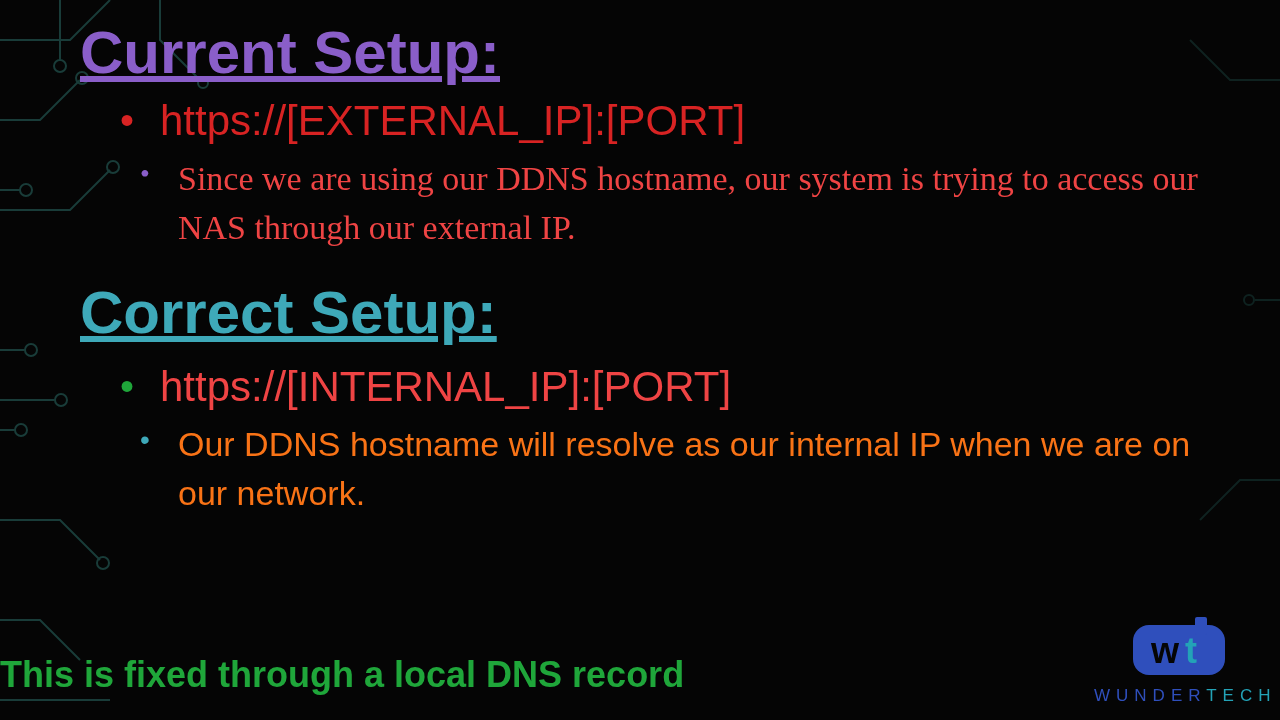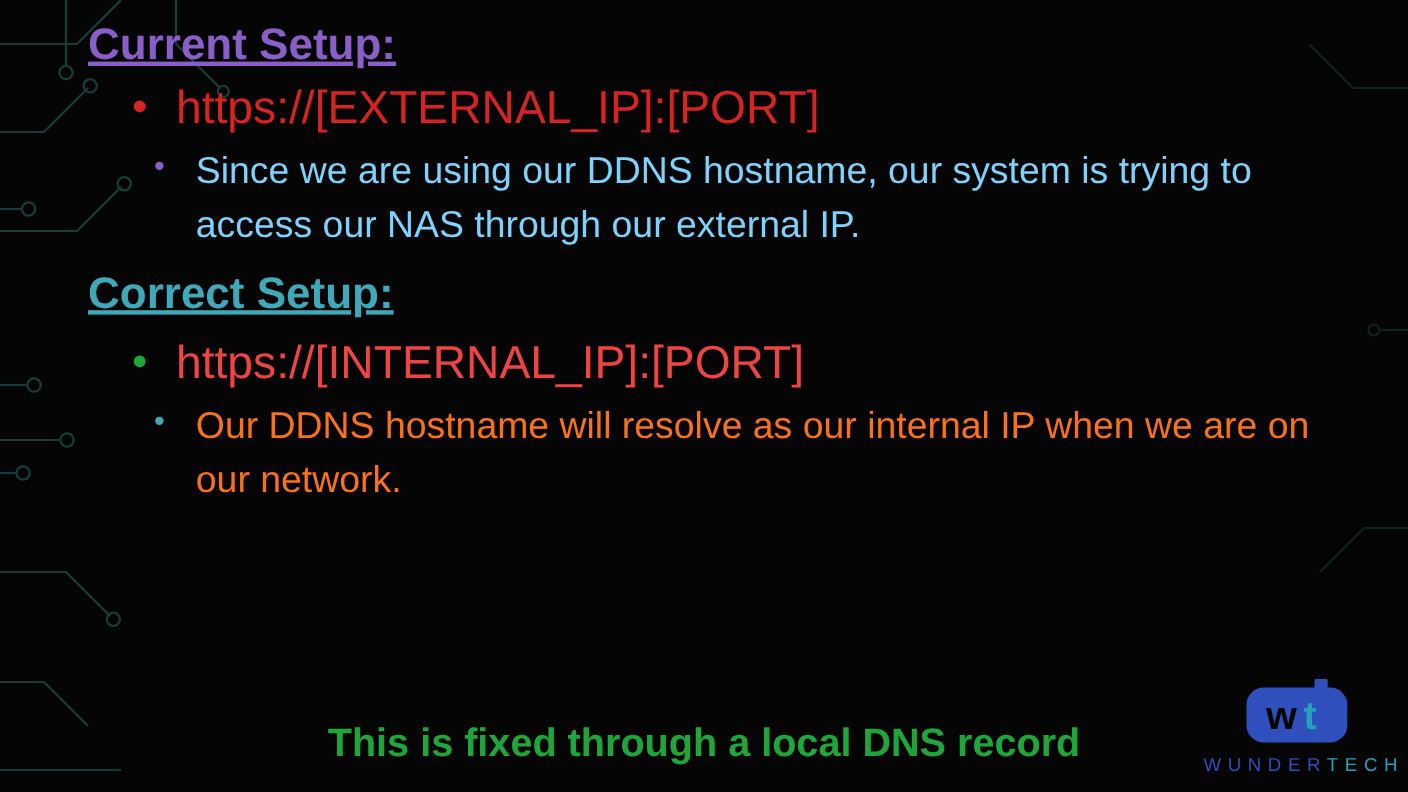--- a/index.html
+++ b/index.html
@@ -20,28 +20,28 @@
     width: 1280px; height: 720px;
     pointer-events: none;
   }
   .content {
     position: absolute;
     top: 18px;
     left: 80px;
     width: 1120px;
   }
   .heading {
-    font-size: 40px;
+    font-size: 60px;
     font-weight: 700;
     text-decoration: underline;
     margin: 0 0 6px 0;
     line-height: 1.15;
   }
   .heading.current { color: #8a5ec9; }
-  .heading.correct { color: #3ea9b9; margin-top: 15px; }
+  .heading.correct { color: #3ea9b9; margin-top: 26px; }
 
   ul.level1 {
     margin: 0 0 0 30px;
     padding: 0;
     list-style: none;
   }
   ul.level1 > li {
     position: relative;
     padding-left: 50px;
     font-size: 42px;
@@ -70,31 +70,30 @@
     font-size: 34px;
     line-height: 1.45;
   }
   ul.level2 > li::before {
     content: "•";
     position: absolute;
     left: 12px;
     top: 0;
     font-size: 28px;
   }
-  .desc-purple { color: #7dd3fc; }
+  .desc-purple { color: #ef4444; font-family: Liberation Serif, serif; }
   .desc-purple::before { color: #8a5ec9; }
   .desc-teal { color: #f97316; }
   .desc-teal::before { color: #3ea9b9; }
 
   .footer-line {
     position: absolute;
     left: 0;
     bottom: 24px;
     width: 1280px;
-    text-align: center;
     font-size: 36px;
     font-weight: 700;
     color: #1fa63a;
   }
 
   
   .logo {
     position: absolute;
     right: 16px;
     bottom: 14px;

